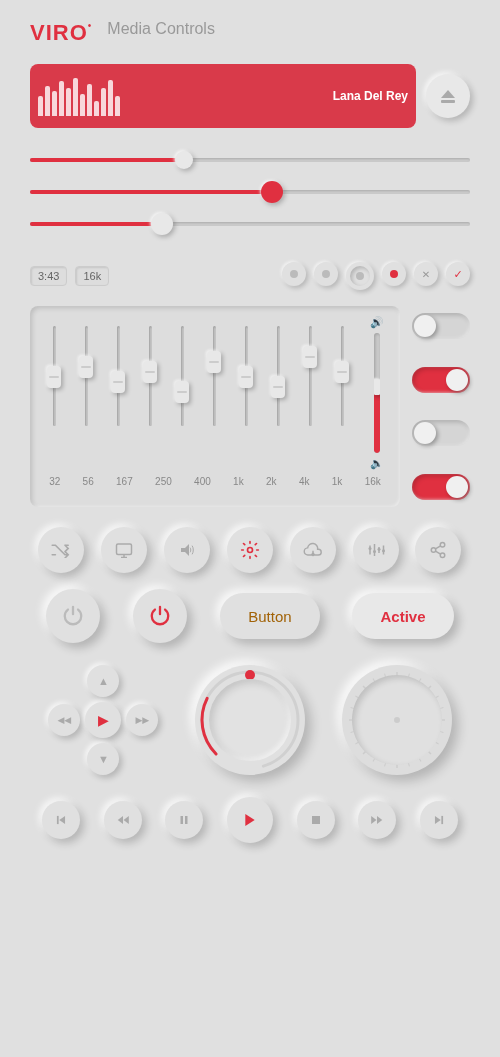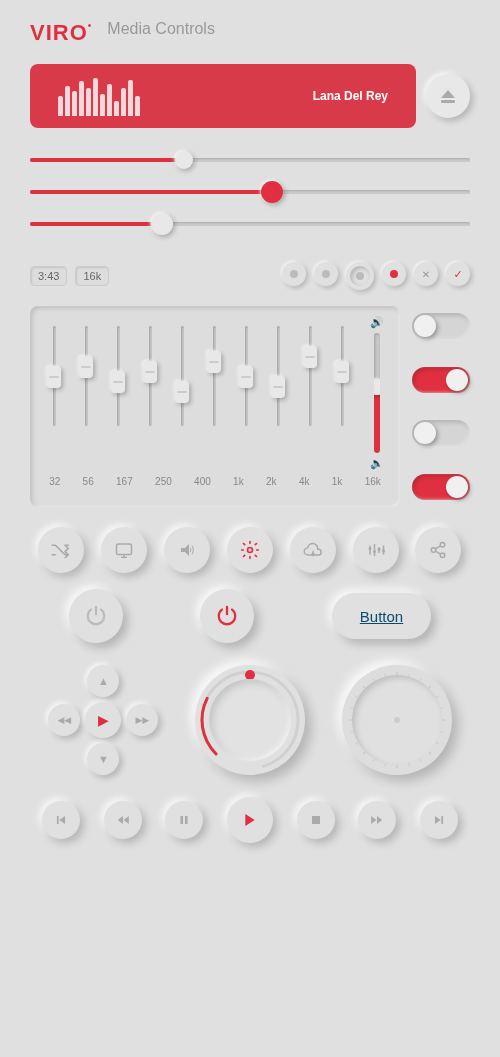--- a/index.html
+++ b/index.html
@@ -41,21 +41,21 @@
     .now-playing {
       width: 100%;
       display: flex;
       align-items: center;
       margin-bottom: 22px;
     }
     .now-playing-bar {
       flex: 1;
       background: #d93a4a;
       border-radius: 8px;
-      padding: 10px 28px;
+      padding: 10px 8px;
       display: flex;
       align-items: center;
       min-height: 64px;
       position: relative;
       overflow: hidden;
     }
     .equalizer-bars {
       display: flex;
       align-items: flex-end;
       gap: 2px;
@@ -387,23 +387,22 @@
       height: 46px;
       padding: 0 28px;
       border-radius: 25px;
       background: #e0e0e0;
       display: flex;
       align-items: center;
       justify-content: center;
       box-shadow: 5px 5px 10px rgba(0,0,0,0.2), -4px -4px 8px rgba(255,255,255,0.8);
       cursor: pointer;
       font-size: 15px;
-      color: #0c4a6e;
+      color: #a16207;
       font-weight: 500;
-      text-decoration: underline;
     }
     .active-btn {
       height: 46px;
       padding: 0 28px;
       border-radius: 25px;
       background: #e8e8e8;
       display: flex;
       align-items: center;
       justify-content: center;
       box-shadow: 5px 5px 10px rgba(0,0,0,0.2), -4px -4px 8px rgba(255,255,255,0.8);
@@ -780,20 +779,21 @@
   </div>
 
   <div class="power-btn active">
     <svg width="22" height="22" viewBox="0 0 24 24" fill="none">
       <path d="M12 2v8M6.5 5C4.3 6.6 3 9.1 3 12a9 9 0 1018 0c0-2.9-1.3-5.4-3.5-7" stroke="#e03040" stroke-width="2.5" stroke-linecap="round" fill="none"></path>
     </svg>
   </div>
 
   <div class="plain-btn">Button</div>
 
+  <div class="active-btn">Active</div>
 </div>
 
 <div class="knobs-section">
 
   <div class="dpad">
     <div class="dpad-btn dpad-up">
       <span>▲</span>
     </div>
     <div class="dpad-btn dpad-left">
       <span style="font-size:9px;">◀◀</span>

